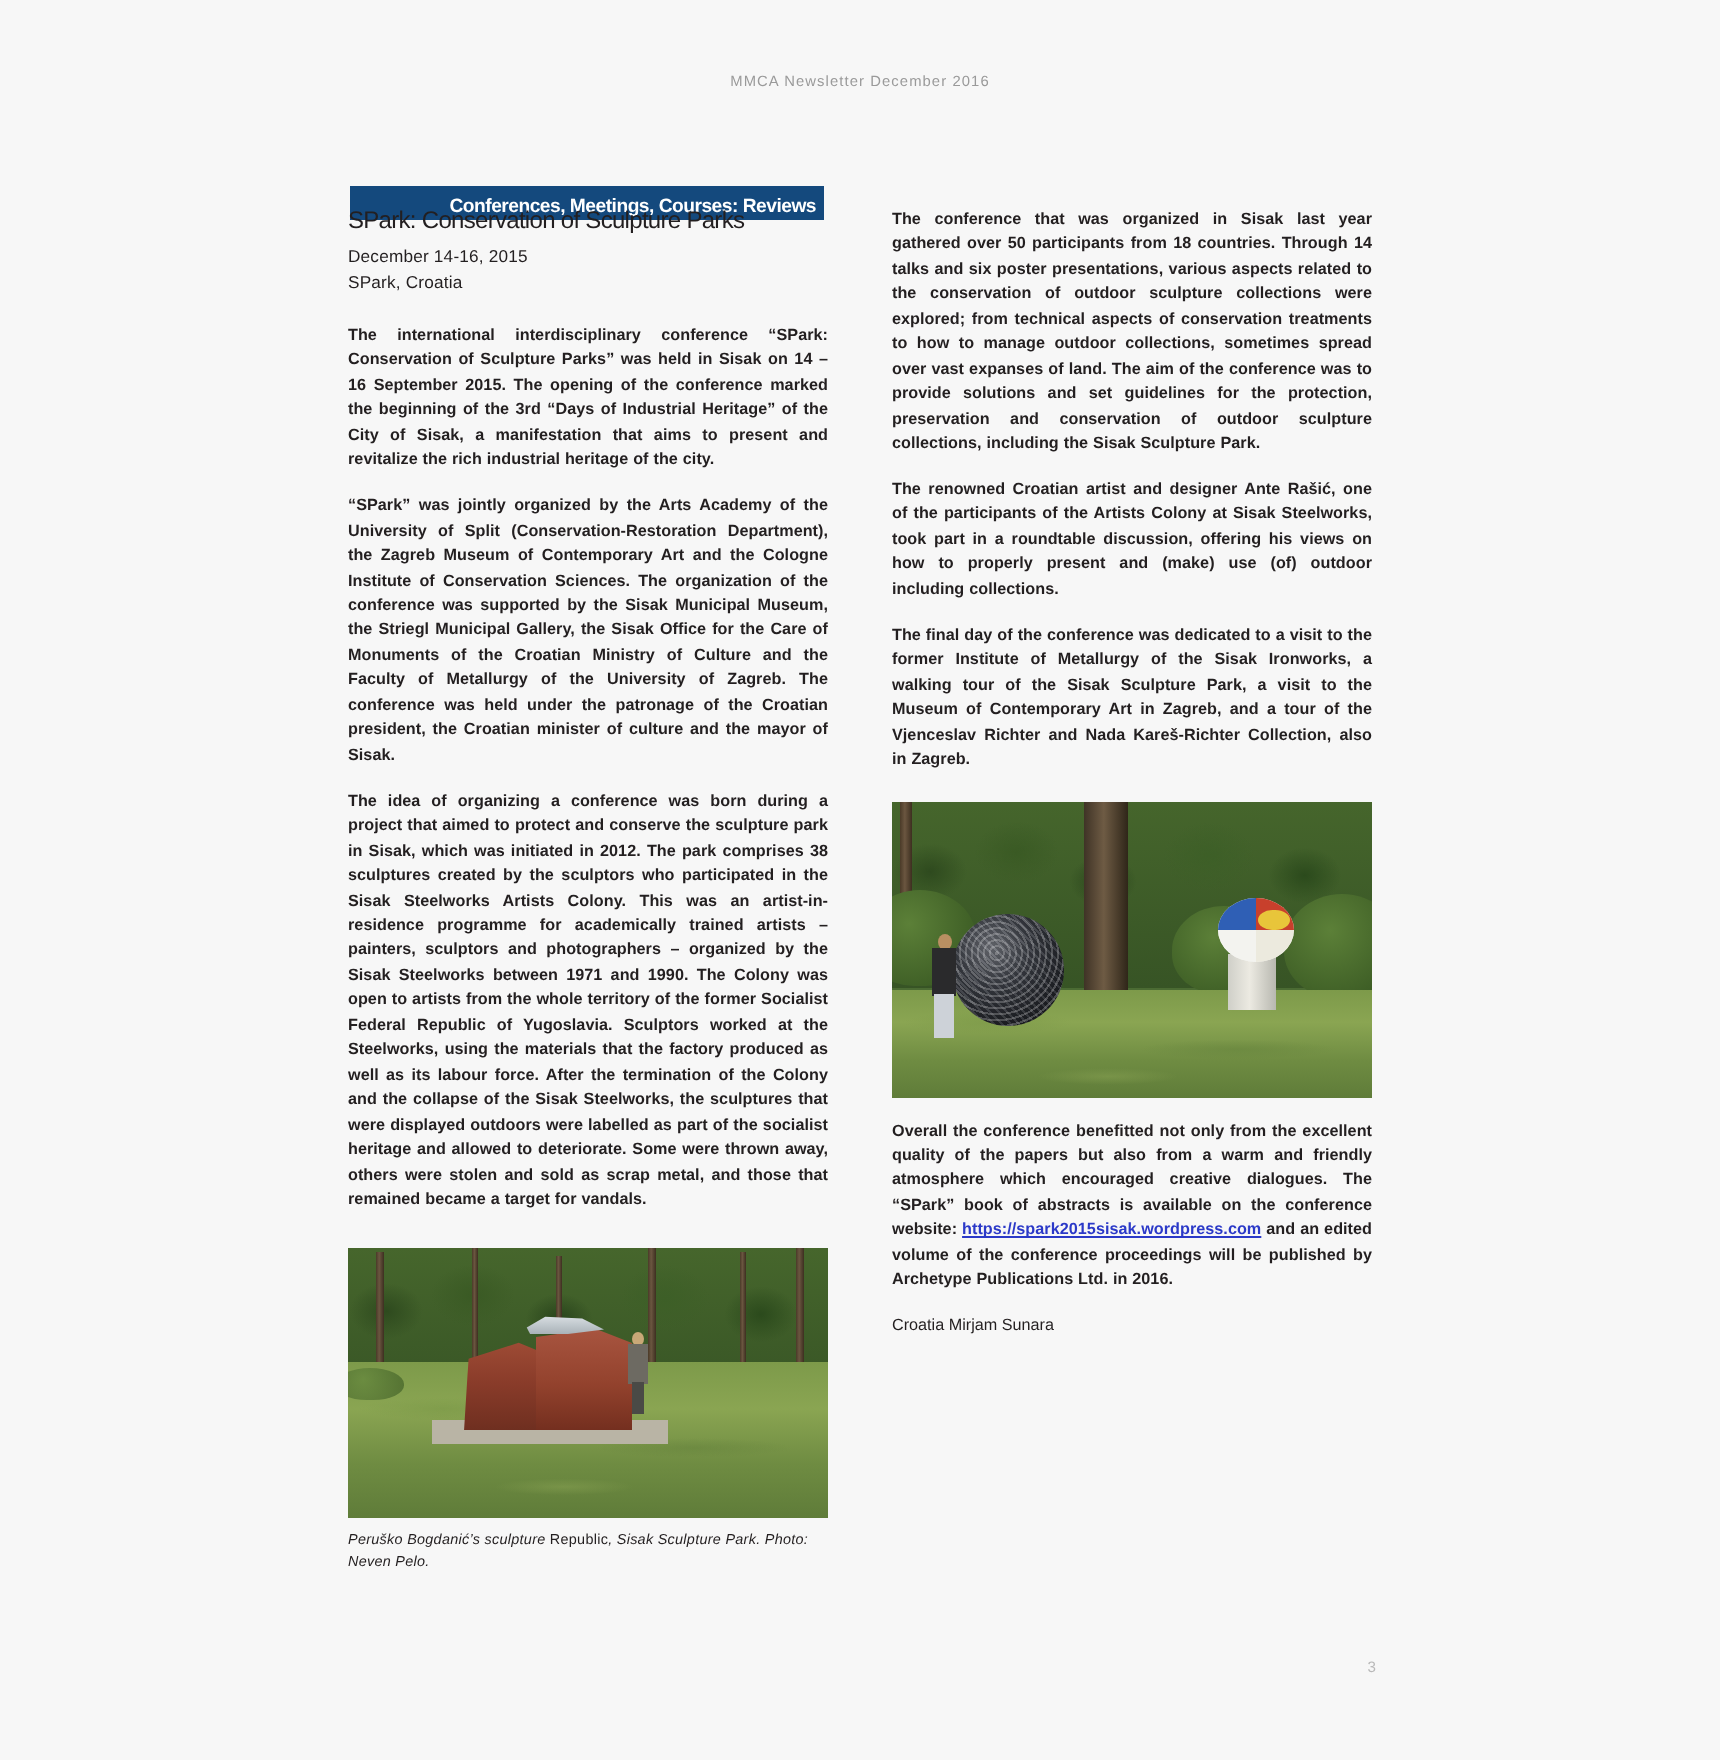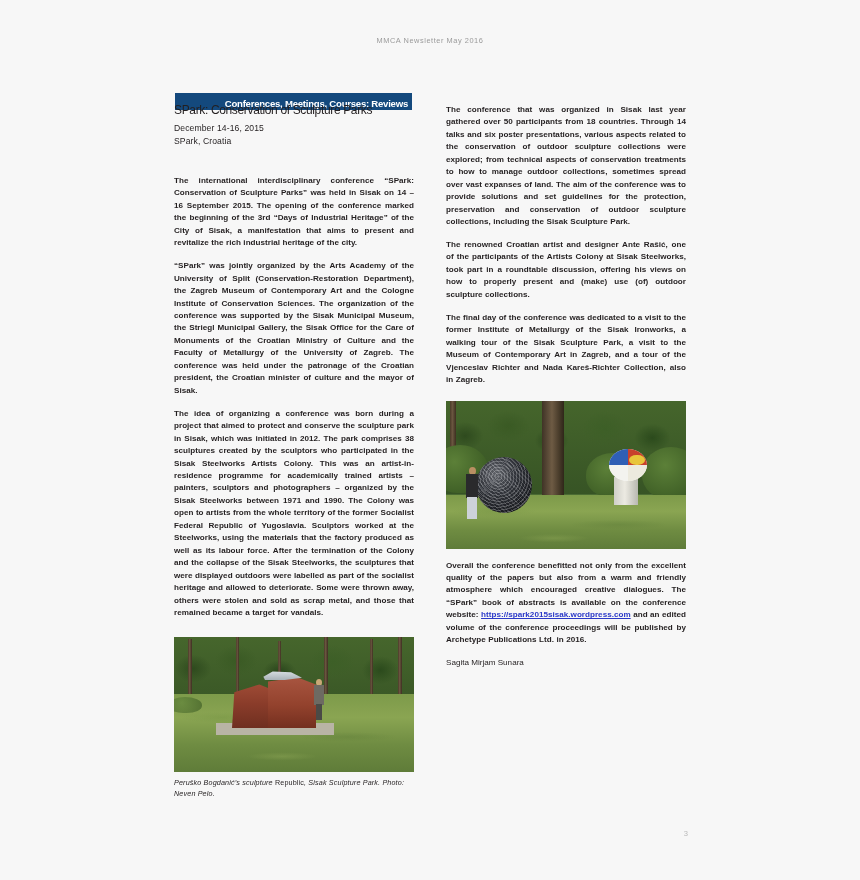--- a/index.html
+++ b/index.html
@@ -76,21 +76,21 @@
   p.body {
     font-size: 8.1px;
     line-height: 12.45px;
     text-align: justify;
     margin: 0 0 10.5px 0;
     letter-spacing: 0.02px;
     color: #231f20;
     word-spacing: 0.2px;
     font-weight: bold;
   }
-  p.body.first { margin-top: 28px; }
+  p.body.first { margin-top: 15px; }
   p.body.last { margin-bottom: 0; }
   .signature {
     font-size: 8.1px;
     line-height: 12.45px;
     margin: 10.5px 0 0 0;
     color: #231f20;
   }
   a.weblink {
     color: #2b39c8;
     text-decoration: underline;
@@ -230,21 +230,21 @@
     bottom: 42px;
     font-size: 7.6px;
     color: #b9b9b9;
   }
 </style>
 </head>
 <body>
 
 <div class="page">
 
-  <div class="running-head">MMCA Newsletter May  2016</div>
+  <div class="running-head">MMCA Newsletter December  2016</div>
 
   <div class="section-bar">
     <span class="section-bar-label">Conferences, Meetings, Courses:  Reviews</span>
   </div>
 
   <div class="col col-left">
 
     <h1 class="art-title">SPark: Conservation of Sculpture Parks</h1>
     <div class="art-sub">December 14-16, 2015</div>
     <div class="art-sub">SPark, Croatia</div>
@@ -272,21 +272,21 @@
       <div class="person-left-legs" style="left:142px; top:67px; width:6px; height:16px;"></div>
       <div class="bush" style="left:-6px; top:60px; width:34px; height:16px; opacity:.6"></div>
     </div>
 
     <p class="caption"><span>Peruško Bogdanić’s sculpture </span><span class="roman">Republic</span><span>, Sisak Sculpture Park. Photo: Neven Pelo.</span></p>
   </div>
 
   <div class="col col-right">
 
     <p class="body">The conference that was organized in Sisak last year gathered over 50 participants from 18 countries. Through 14 talks and six poster presentations, various aspects related to the conservation of outdoor sculpture collections were explored; from technical aspects of conservation treatments to how to manage outdoor collections, sometimes spread over vast expanses of land. The aim of the conference was to provide solutions and set guidelines for the protection, preservation and conservation of outdoor sculpture collections, including the Sisak Sculpture Park.</p>
-    <p class="body">The renowned Croatian artist and designer Ante Rašić, one of the participants of the Artists Colony at Sisak Steelworks, took part in a roundtable discussion, offering his views on how to properly present and (make) use (of) outdoor sculpture collections.</p>
+    <p class="body">The renowned Croatian artist and designer Ante Rašić, one of the participants of the Artists Colony at Sisak Steelworks, took part in a roundtable discussion, offering his views on how to properly present and (make) use (of) outdoor including collections.</p>
     <p class="body last">The final day of the conference was dedicated to a visit to the former Institute of Metallurgy of the Sisak Ironworks, a walking tour of the Sisak Sculpture Park, a visit to the Museum of Contemporary Art in Zagreb, and a tour of the Vjenceslav Richter and Nada Kareš-Richter Collection, also in Zagreb.</p>
 
     <div class="photo photo-right">
       <div class="sky" style="height:52%"></div>
       <div class="treeband" style="top:-4px; height:66%"></div>
       <div class="trunk" style="left:96px; top:0; width:22px; height:104px; background:linear-gradient(90deg,#3f3326,#6e5b44 45%,#2f2619);"></div>
       <div class="trunk" style="left:4px;  top:0; width:6px;  height:60px;"></div>
       <div class="bush" style="left:-14px; top:44px; width:56px; height:48px;"></div>
       <div class="bush" style="left:140px; top:52px; width:52px; height:44px;"></div>
       <div class="bush" style="left:196px; top:46px; width:58px; height:52px;"></div>
@@ -301,17 +301,17 @@
           <div class="ylw"></div>
       </div>
       <div class="person-right-head" style="left:23px; top:66px; width:7px; height:8px;"></div>
       <div class="person-right-top" style="left:20px; top:73px; width:12px; height:24px;"></div>
       <div class="person-right-legs" style="left:21px; top:96px; width:10px; height:22px;"></div>
     </div>
 
 
     <p class="body" style="margin-top:11px"><span>Overall the conference benefitted not only from the excellent quality of the papers but also from a warm and friendly atmosphere which encouraged creative dialogues. The “SPark” book of abstracts is available on the conference website: </span><a class="weblink" href="#">https://spark2015sisak.wordpress.com</a><span> and an edited volume of the conference proceedings will be published by Archetype Publications Ltd. in 2016.</span></p>
 
-    <p class="signature">Sagita Mirjam Sunara</p>
+    <p class="signature">Croatia Mirjam Sunara</p>
   </div>
 
   <div class="page-number">3</div>
 </div>
 
 </body></html>

